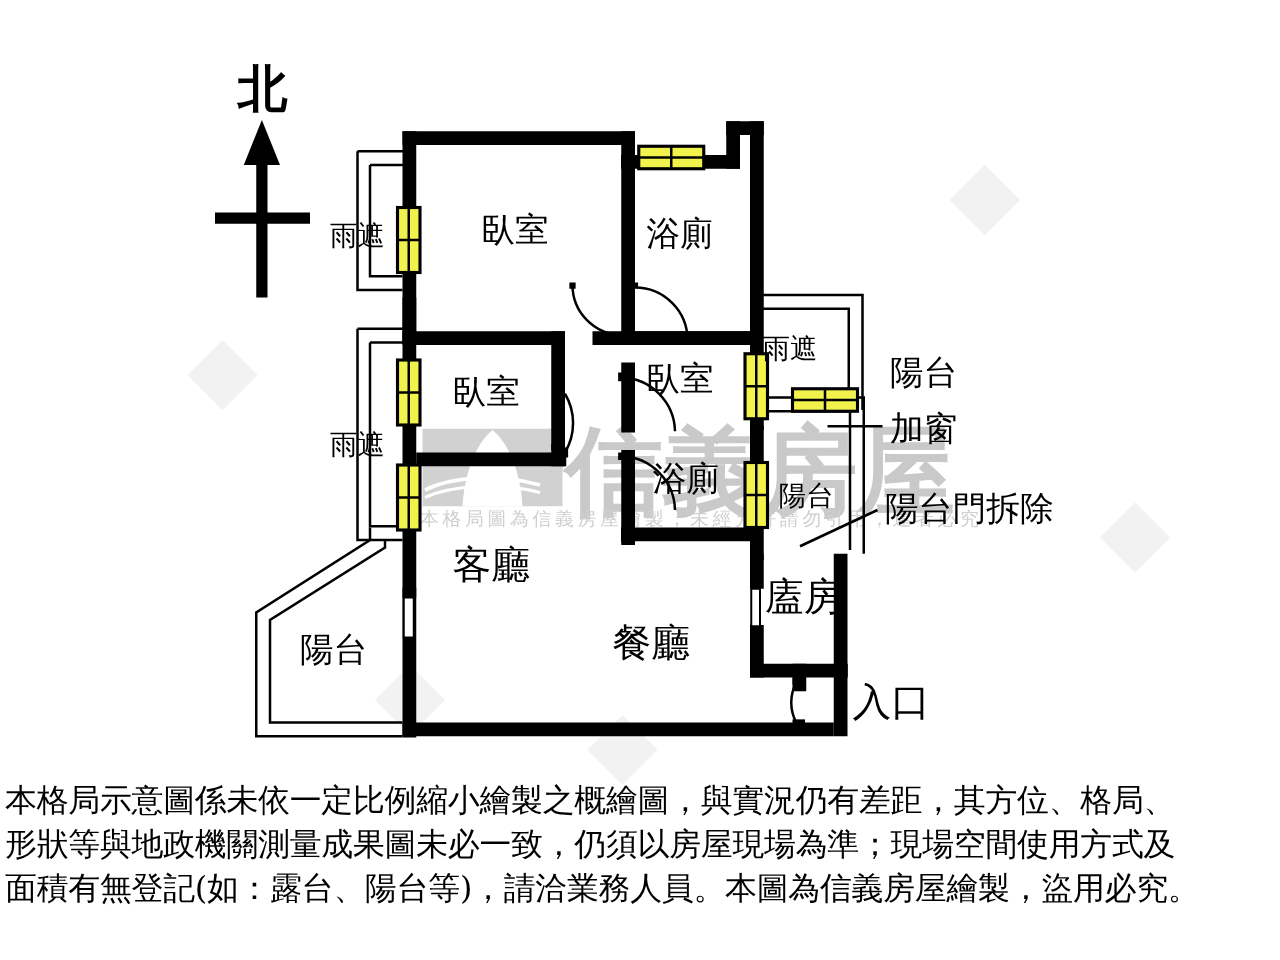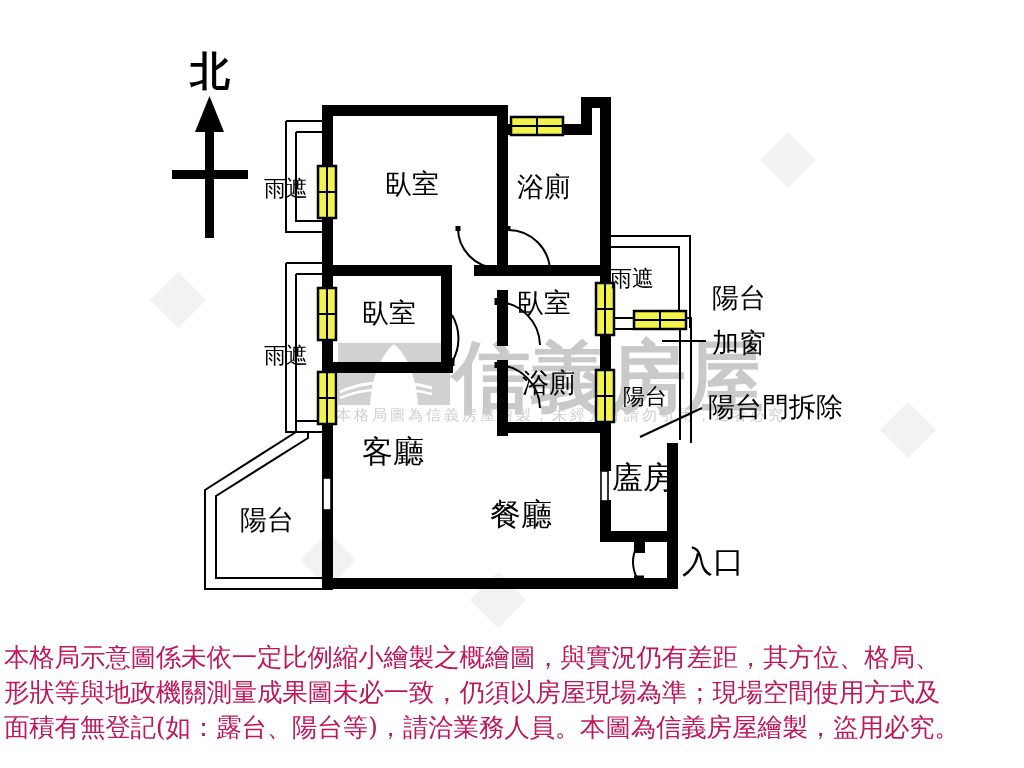--- a/index.html
+++ b/index.html
@@ -23,28 +23,28 @@
   #plan-svg {
     position: absolute;
     left: 0;
     top: 0;
     width: 1024px;
     height: 640px;
   }
   .disclaimer {
     position: absolute;
     left: 0;
-    top: 640px;
+    top: 624px;
     width: 1024px;
     box-sizing: border-box;
     padding: 0 4px;
     font-family: "DejaVu Serif", "Liberation Serif", serif;
     font-size: 25.5px;
     line-height: 1.38;
-    color: #be185d;
+    color: #000000;
     letter-spacing: -0.2px;
     text-align: left;
     white-space: pre-wrap;
   }
   text {
     font-family: "DejaVu Serif", "Liberation Serif", serif;
     fill: #000;
   }
   .roomlabel {
     font-size: 27px;

